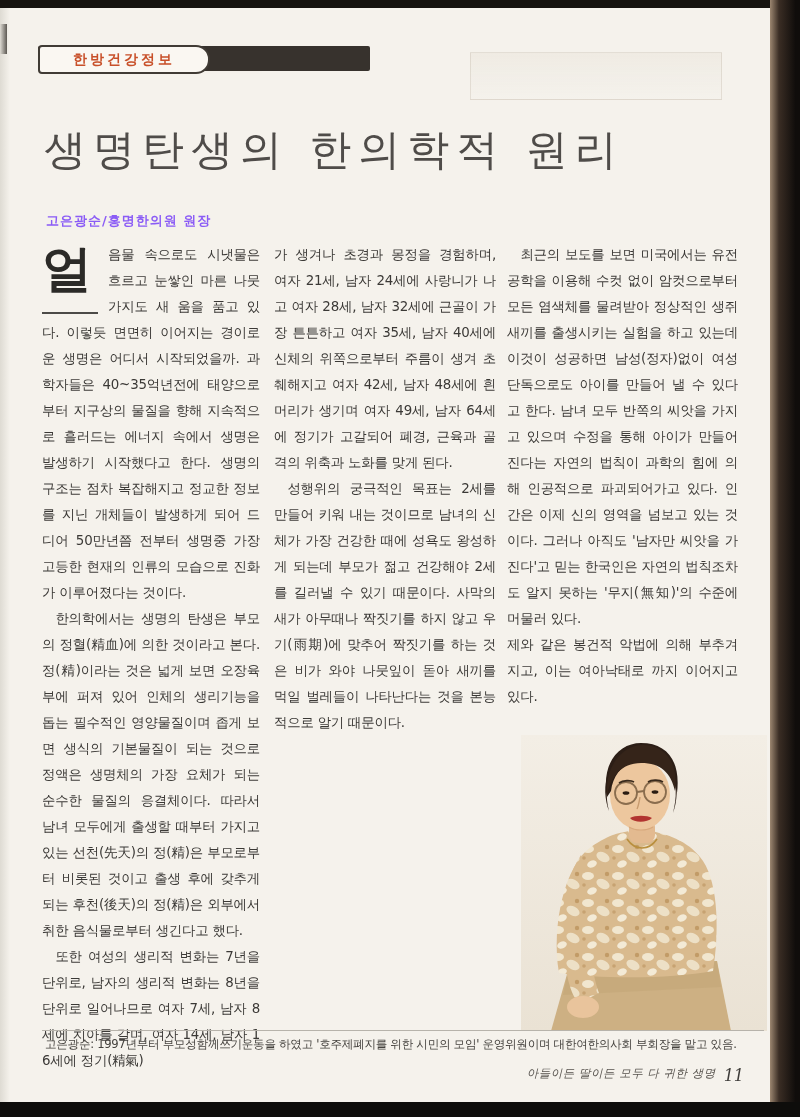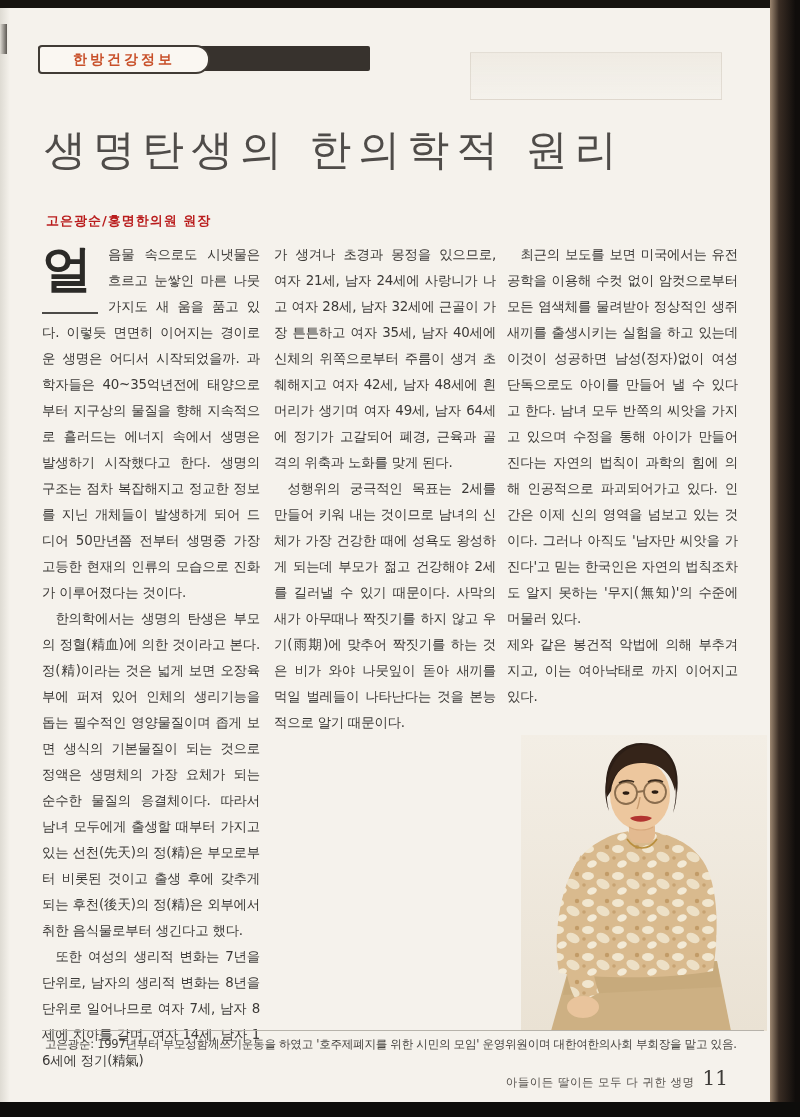--- a/index.html
+++ b/index.html
@@ -28,21 +28,21 @@
   .tag-pill{position:absolute;left:0;top:0;width:168px;height:25px;background:#faf7f2;
     border:2px solid #403b35;border-radius:4px 14px 14px 4px;
     display:flex;align-items:center;justify-content:center;}
   .tag-label{color:#c8502a;font-size:14px;font-weight:bold;letter-spacing:3px;}
 
   
   .headline{position:absolute;left:44px;top:122px;width:700px;
     font-family:"DejaVu Serif","Liberation Serif",serif;
     font-size:42px;color:#4f4c49;letter-spacing:7px;font-weight:500;}
   .byline{position:absolute;left:46px;top:212px;font-size:13px;font-weight:bold;
-    color:#b91c1c;letter-spacing:1px;}
+    color:#8b5cf6;letter-spacing:1px;}
 
   
   .columns{position:absolute;left:42px;top:242px;width:696px;display:flex;}
   .col{box-sizing:border-box;}
   .col1{width:218px;margin-right:14px;}
   .col2{width:222px;margin-right:11px;}
   .col3{width:231px;}
   .body-p{margin:0;font-size:13.4px;line-height:26px;color:#3b3936;
     text-align:justify;letter-spacing:-0.2px;word-break:break-all;}
   .body-p.indent{text-indent:1em;}
@@ -50,25 +50,25 @@
   .dropcap-char{font-size:50px;line-height:50px;font-weight:bold;color:#2b2a27;}
   .dropcap-dash{position:absolute;left:0;bottom:6px;width:56px;height:2px;background:#4c4a47;}
 
   
   .photo{position:absolute;left:521px;top:735px;width:246px;height:296px;}
 
   
   .caption-rule{position:absolute;left:42px;top:1030px;width:722px;height:1px;background:#b7b3ab;}
   .caption{position:absolute;left:45px;top:1037px;width:716px;font-size:11.6px;
     color:#45423e;letter-spacing:-0.3px;}
-  .footer{position:absolute;right:72px;top:1066px;font-size:11.5px;color:#565younger;
-    color:#56524d;display:flex;align-items:flex-end;}
+  .footer{position:absolute;right:56px;top:1066px;font-size:11.5px;color:#565younger;
+    color:#56524d;display:flex;align-items:flex-start;font-style:italic;}
   .footer .slogan{letter-spacing:0.5px;}
   .page-num{font-family:"DejaVu Serif","Liberation Serif",serif;
-    font-size:20px;color:#3d3b38;margin-left:8px;}
+    font-size:16px;color:#3d3b38;margin-left:8px;}
 </style>
 </head>
 <body>
 
 <div class="scan">
 
   <div class="strip-top"></div>
   <div class="edge-notch"></div>
   <div class="page-shade"></div>
   <div class="ghost-artifact"></div>
@@ -89,21 +89,21 @@
       <p class="body-p">
         <span class="dropcap-box">
           <span class="dropcap-char">얼</span>
           <span class="dropcap-dash"></span>
         </span><span>음물 속으로도 시냇물은 흐르고 눈쌓인 마른 나뭇가지도 새 움을 품고 있다. 이렇듯 면면히 이어지는 경이로운 생명은 어디서 시작되었을까. 과학자들은 40~35억년전에 태양으로부터 지구상의 물질을 향해 지속적으로 흘러드는 에너지 속에서 생명은 발생하기 시작했다고 한다. 생명의 구조는 점차 복잡해지고 정교한 정보를 지닌 개체들이 발생하게 되어 드디어 50만년쯤 전부터 생명중 가장 고등한 현재의 인류의 모습으로 진화가 이루어졌다는 것이다.</span>
       </p>
       <p class="body-p indent">한의학에서는 생명의 탄생은 부모의 정혈(精血)에 의한 것이라고 본다. 정(精)이라는 것은 넓게 보면 오장육부에 퍼져 있어 인체의 생리기능을 돕는 필수적인 영양물질이며 좁게 보면 생식의 기본물질이 되는 것으로 정액은 생명체의 가장 요체가 되는 순수한 물질의 응결체이다. 따라서 남녀 모두에게 출생할 때부터 가지고 있는 선천(先天)의 정(精)은 부모로부터 비롯된 것이고 출생 후에 갖추게 되는 후천(後天)의 정(精)은 외부에서 취한 음식물로부터 생긴다고 했다.</p>
       <p class="body-p indent">또한 여성의 생리적 변화는 7년을 단위로, 남자의 생리적 변화는 8년을 단위로 일어나므로 여자 7세, 남자 8세에 치아를 갈며, 여자 14세, 남자 16세에 정기(精氣)</p>
     </div>
     <div class="col col2">
-      <p class="body-p">가 생겨나 초경과 몽정을 있으므로, 여자 21세, 남자 24세에 사랑니가 나고 여자 28세, 남자 32세에 근골이 가장 튼튼하고 여자 35세, 남자 40세에 신체의 위쪽으로부터 주름이 생겨 초췌해지고 여자 42세, 남자 48세에 흰머리가 생기며 여자 49세, 남자 64세에 정기가 고갈되어 폐경, 근육과 골격의 위축과 노화를 맞게 된다.</p>
+      <p class="body-p">가 생겨나 초경과 몽정을 경험하며, 여자 21세, 남자 24세에 사랑니가 나고 여자 28세, 남자 32세에 근골이 가장 튼튼하고 여자 35세, 남자 40세에 신체의 위쪽으로부터 주름이 생겨 초췌해지고 여자 42세, 남자 48세에 흰머리가 생기며 여자 49세, 남자 64세에 정기가 고갈되어 폐경, 근육과 골격의 위축과 노화를 맞게 된다.</p>
       <p class="body-p indent">성행위의 궁극적인 목표는 2세를 만들어 키워 내는 것이므로 남녀의 신체가 가장 건강한 때에 성욕도 왕성하게 되는데 부모가 젊고 건강해야 2세를 길러낼 수 있기 때문이다. 사막의 새가 아무때나 짝짓기를 하지 않고 우기(雨期)에 맞추어 짝짓기를 하는 것은 비가 와야 나뭇잎이 돋아 새끼를 먹일 벌레들이 나타난다는 것을 본능적으로 알기 때문이다.</p>
     </div>
     <div class="col col3">
       <p class="body-p indent">최근의 보도를 보면 미국에서는 유전공학을 이용해 수컷 없이 암컷으로부터 모든 염색체를 물려받아 정상적인 생쥐 새끼를 출생시키는 실험을 하고 있는데 이것이 성공하면 남성(정자)없이 여성 단독으로도 아이를 만들어 낼 수 있다고 한다. 남녀 모두 반쪽의 씨앗을 가지고 있으며 수정을 통해 아이가 만들어진다는 자연의 법칙이 과학의 힘에 의해 인공적으로 파괴되어가고 있다. 인간은 이제 신의 영역을 넘보고 있는 것이다. 그러나 아직도 '남자만 씨앗을 가진다'고 믿는 한국인은 자연의 법칙조차도 알지 못하는 '무지(無知)'의 수준에 머물러 있다.</p>
       <p class="body-p">제와 같은 봉건적 악법에 의해 부추겨지고, 이는 여아낙태로 까지 이어지고 있다.</p>
     </div>
   </div>
 
   <div class="photo">
     <svg width="246" height="296" viewBox="0 0 246 296" xmlns="http://www.w3.org/2000/svg">

